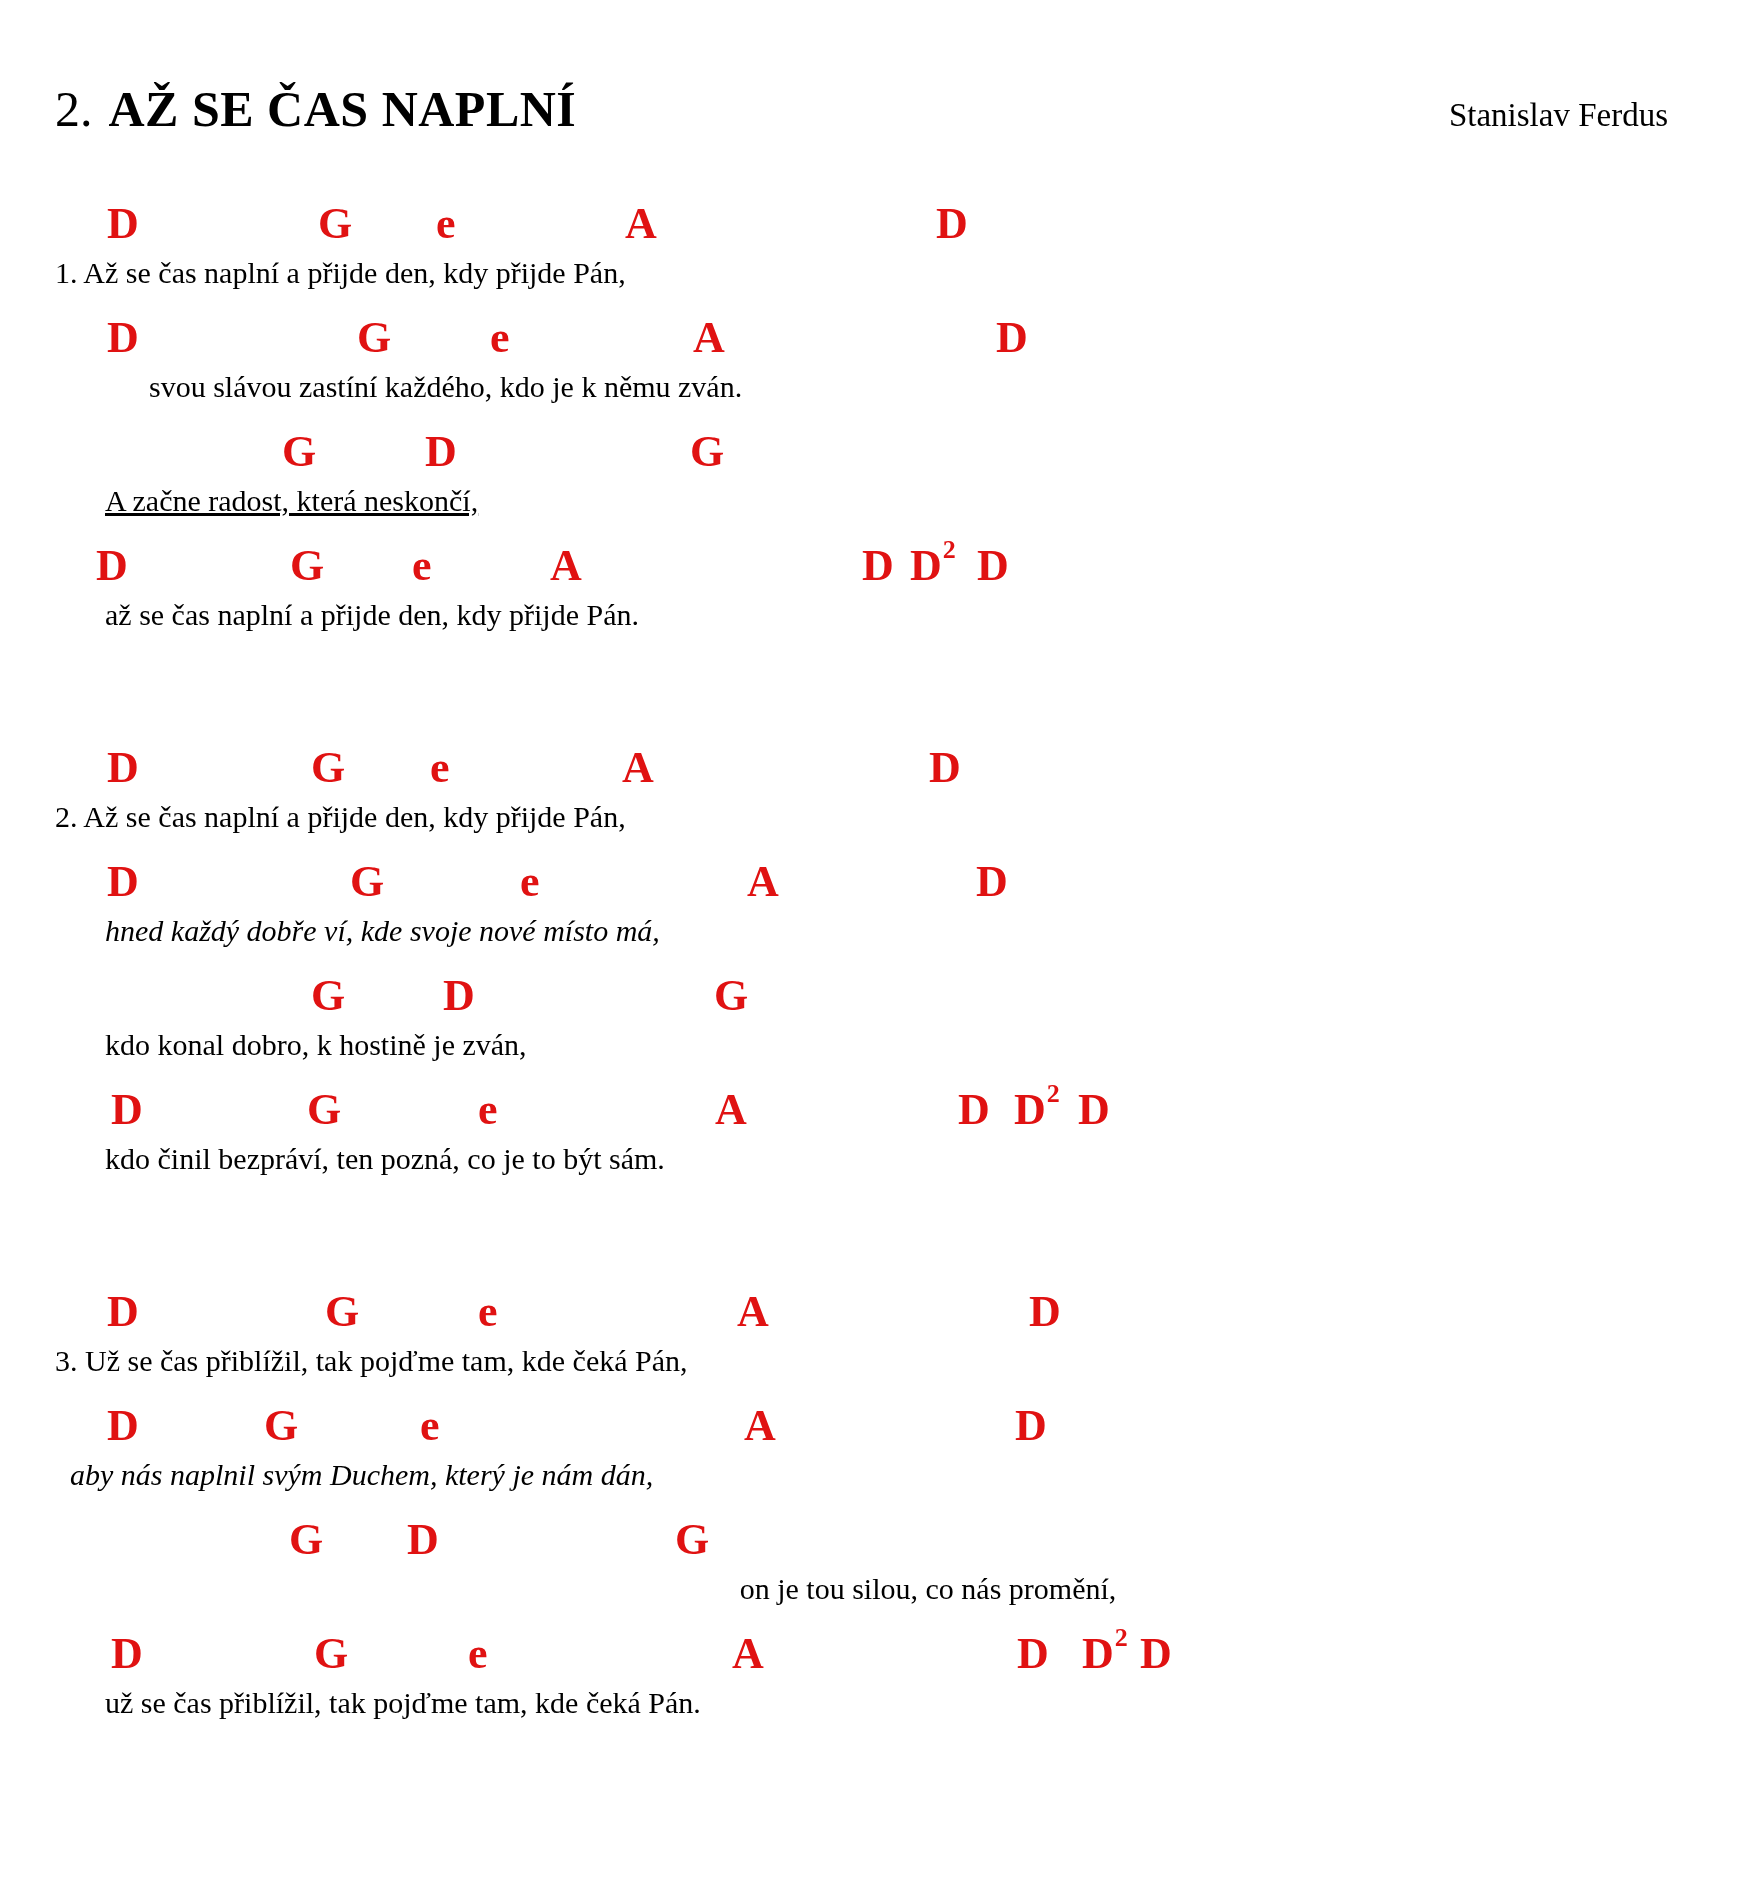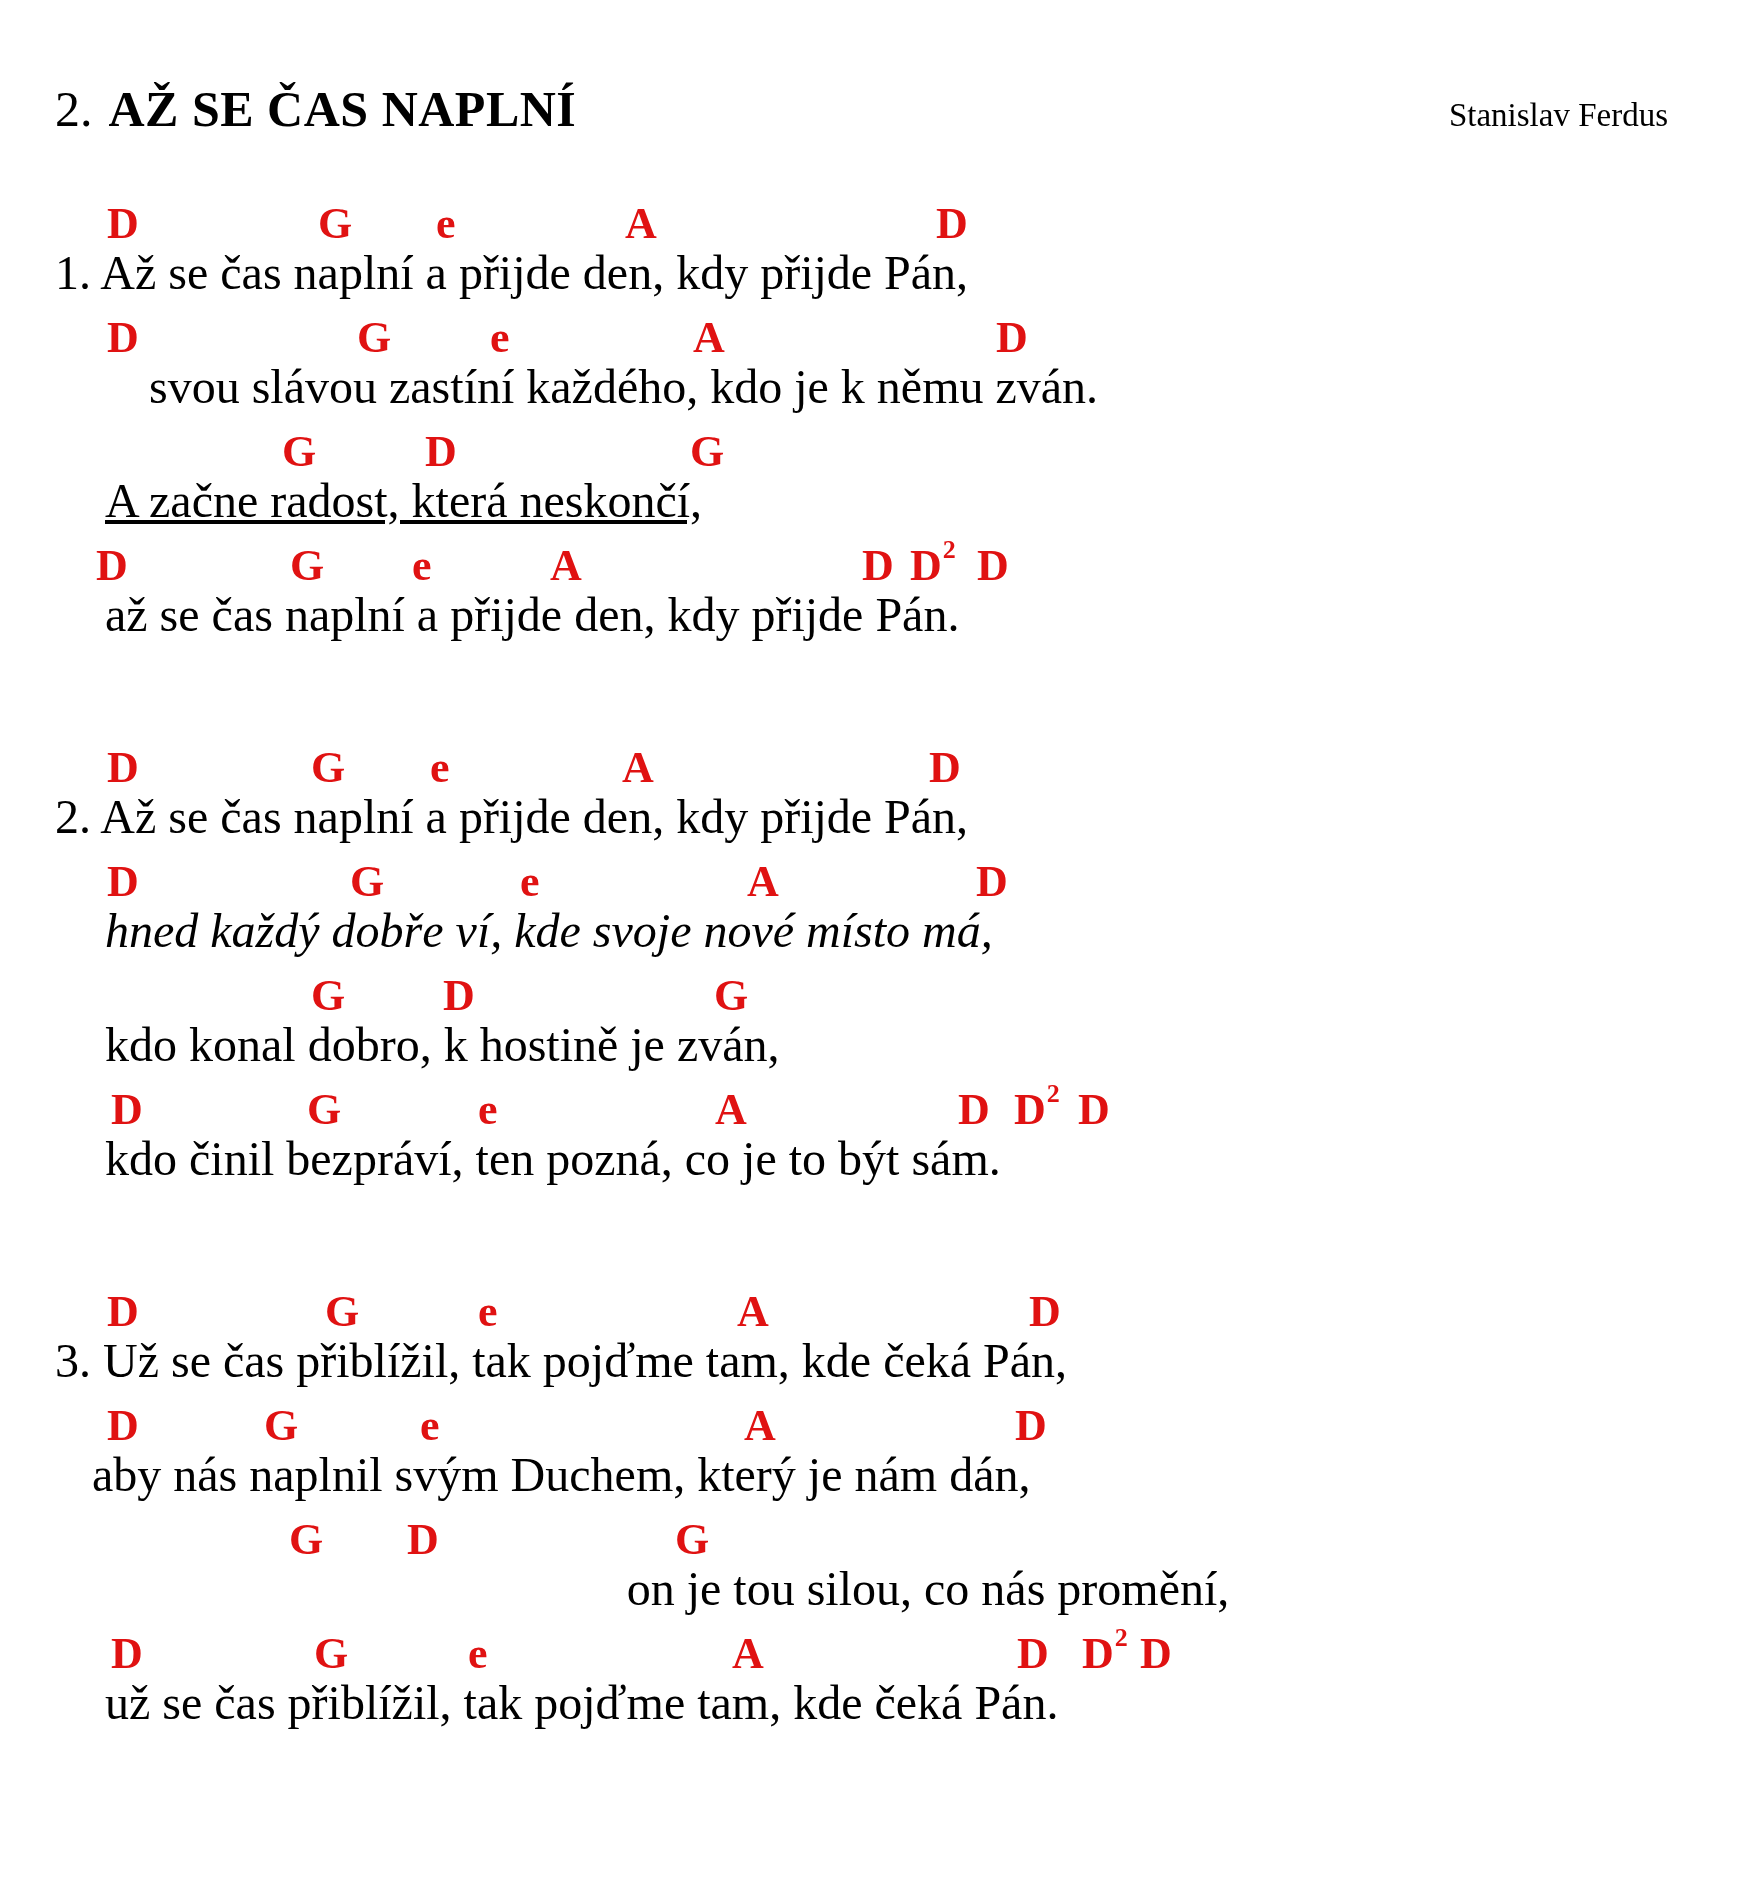--- a/index.html
+++ b/index.html
@@ -36,21 +36,21 @@
   .chord sup {
     font-size: 26px;
     line-height: 0;
     position: relative;
     top: -6px;
     vertical-align: super;
     margin-left: 1px;
   }
   .lyric-row {
     height: 62px;
-    font-size: 48px;
+    font-size: 30px;
     line-height: 54px;
     white-space: nowrap;
   }
 </style>
 </head>
 <body>
 
 <div class="sheet">
   <div class="header">
     <span class="song-number">2.</span>
@@ -135,21 +135,21 @@
           <span class="chord" style="left: 1029px;">D</span>
         </div>
         <div class="lyric-row" style="padding-left: 55px;">3. Už se čas přiblížil, tak pojďme tam, kde čeká Pán,</div>
         <div class="chord-row">
           <span class="chord" style="left: 107px;">D</span>
           <span class="chord" style="left: 264px;">G</span>
           <span class="chord" style="left: 420px;">e</span>
           <span class="chord" style="left: 744px;">A</span>
           <span class="chord" style="left: 1015px;">D</span>
         </div>
-        <div class="lyric-row" style="padding-left: 92px;">aby nás naplnil svým Duchem, který je nám dán,</div>
+        <div class="lyric-row" style="padding-left: 70px; font-style: italic;">aby nás naplnil svým Duchem, který je nám dán,</div>
         <div class="chord-row">
           <span class="chord" style="left: 289px;">G</span>
           <span class="chord" style="left: 407px;">D</span>
           <span class="chord" style="left: 675px;">G</span>
         </div>
         <div class="lyric-row" style="padding-left: 105px; text-align: center;">on je tou silou, co nás promění,</div>
         <div class="chord-row">
           <span class="chord" style="left: 111px;">D</span>
           <span class="chord" style="left: 314px;">G</span>
           <span class="chord" style="left: 468px;">e</span>

